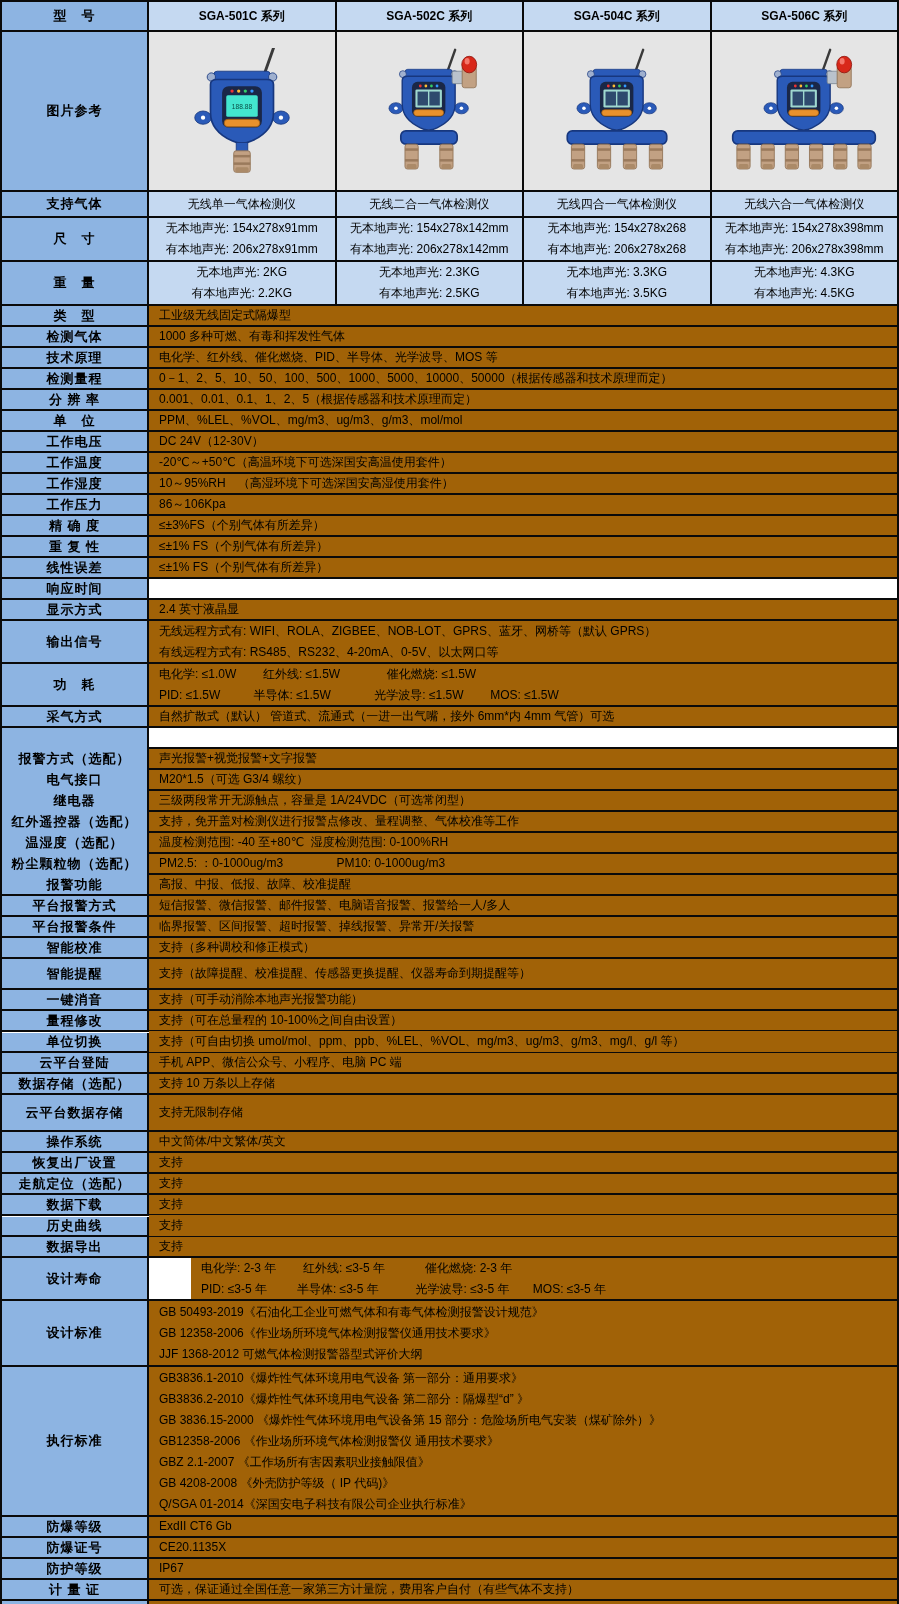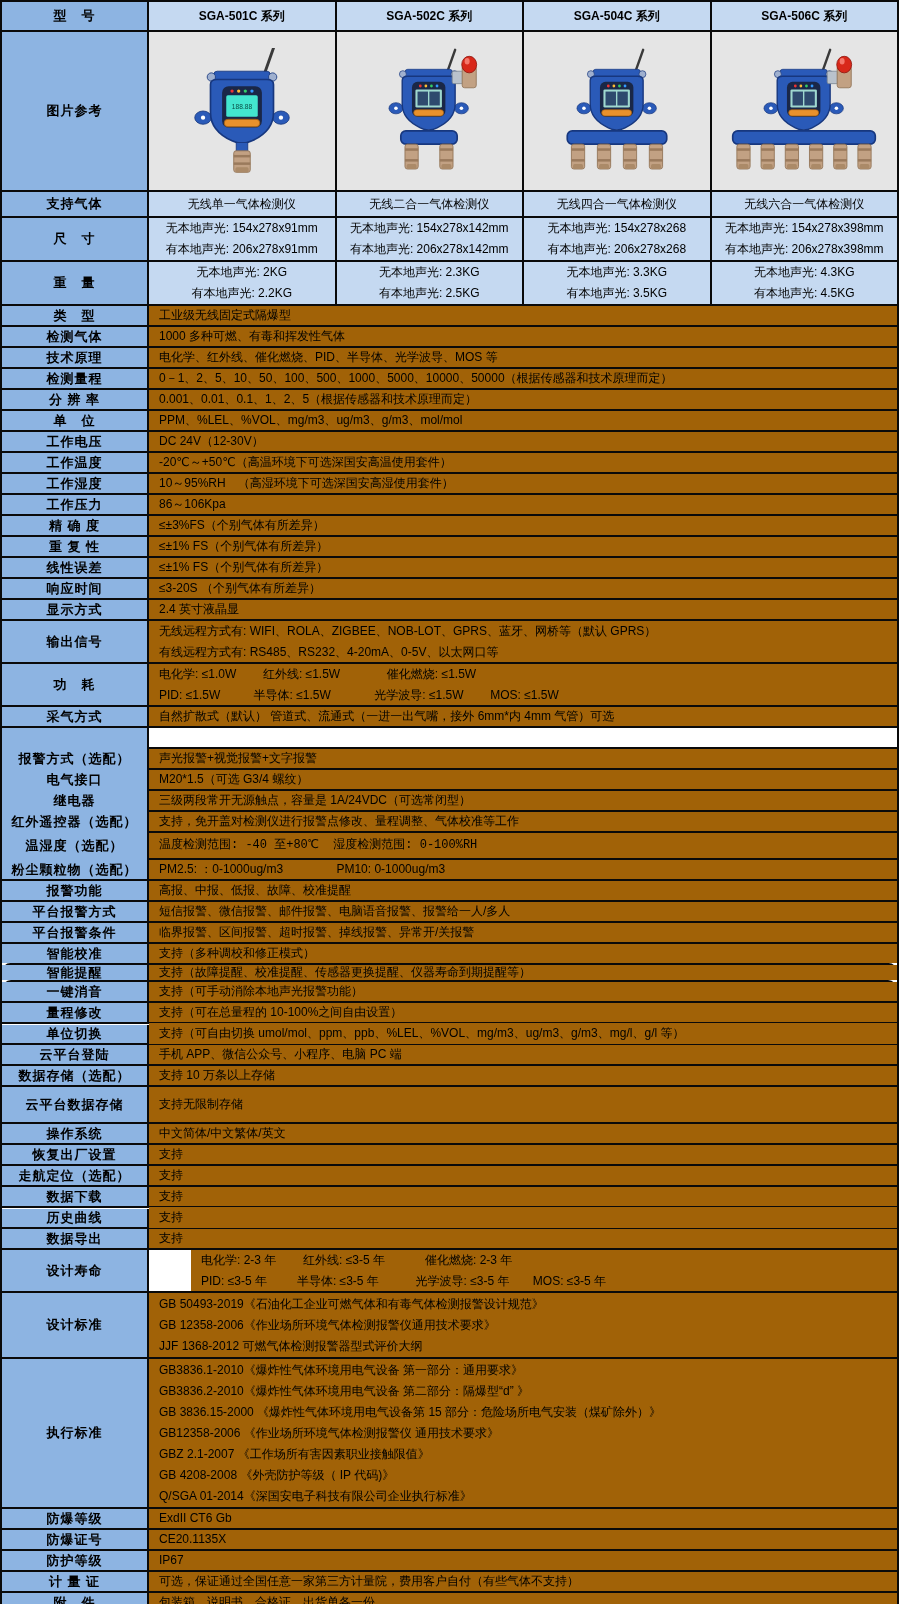--- a/index.html
+++ b/index.html
@@ -357,23 +357,20 @@
       </div>
     </div>
     <div class="row" style="height: 21px;">
       <div class="cell-label">线性误差</div>
       <div class="cell-value">
         <div class="line">≤±1% FS（个别气体有所差异）</div>
       </div>
     </div>
     <div class="row" style="height: 21px;">
       <div class="cell-label">响应时间</div>
-      <div class="cell-value">
-        <div class="line">≤3-20S （个别气体有所差异）</div>
-      </div>
     </div>
     <div class="row" style="height: 21px;">
       <div class="cell-label">显示方式</div>
       <div class="cell-value">
         <div class="line">2.4 英寸液晶显</div>
       </div>
     </div>
     <div class="row" style="height: 43px;">
       <div class="cell-label">输出信号</div>
       <div class="cell-value">
@@ -417,21 +414,21 @@
       <div class="cell-value">
         <div class="line">三级两段常开无源触点，容量是 1A/24VDC（可选常闭型）</div>
       </div>
     </div>
     <div class="row" style="height: 21px;">
       <div class="cell-label">红外遥控器（选配）</div>
       <div class="cell-value">
         <div class="line">支持，免开盖对检测仪进行报警点修改、量程调整、气体校准等工作</div>
       </div>
     </div>
-    <div class="row" style="height: 27px; font-family: Liberation Mono, monospace;">
+    <div class="row" style="height: 21px;">
       <div class="cell-label">温湿度（选配）</div>
       <div class="cell-value">
         <div class="line">温度检测范围: -40 至+80℃  湿度检测范围: 0-100%RH</div>
       </div>
     </div>
     <div class="row" style="height: 21px;">
       <div class="cell-label">粉尘颗粒物（选配）</div>
       <div class="cell-value">
         <div class="line">PM2.5: ：0-1000ug/m3                PM10: 0-1000ug/m3</div>
       </div>
@@ -453,27 +450,27 @@
       <div class="cell-value">
         <div class="line">临界报警、区间报警、超时报警、掉线报警、异常开/关报警</div>
       </div>
     </div>
     <div class="row" style="height: 21px;">
       <div class="cell-label">智能校准</div>
       <div class="cell-value">
         <div class="line">支持（多种调校和修正模式）</div>
       </div>
     </div>
-    <div class="row" style="height: 17px; border-radius: 9px;">
+    <div class="row" style="height: 31px;">
       <div class="cell-label">智能提醒</div>
       <div class="cell-value">
         <div class="line">支持（故障提醒、校准提醒、传感器更换提醒、仪器寿命到期提醒等）</div>
       </div>
     </div>
-    <div class="row" style="height: 21px; border-radius: 9px;">
+    <div class="row" style="height: 21px;">
       <div class="cell-label">一键消音</div>
       <div class="cell-value">
         <div class="line">支持（可手动消除本地声光报警功能）</div>
       </div>
     </div>
     <div class="row" style="height: 21px;">
       <div class="cell-label">量程修改</div>
       <div class="cell-value">
         <div class="line">支持（可在总量程的 10-100%之间自由设置）</div>
       </div>

